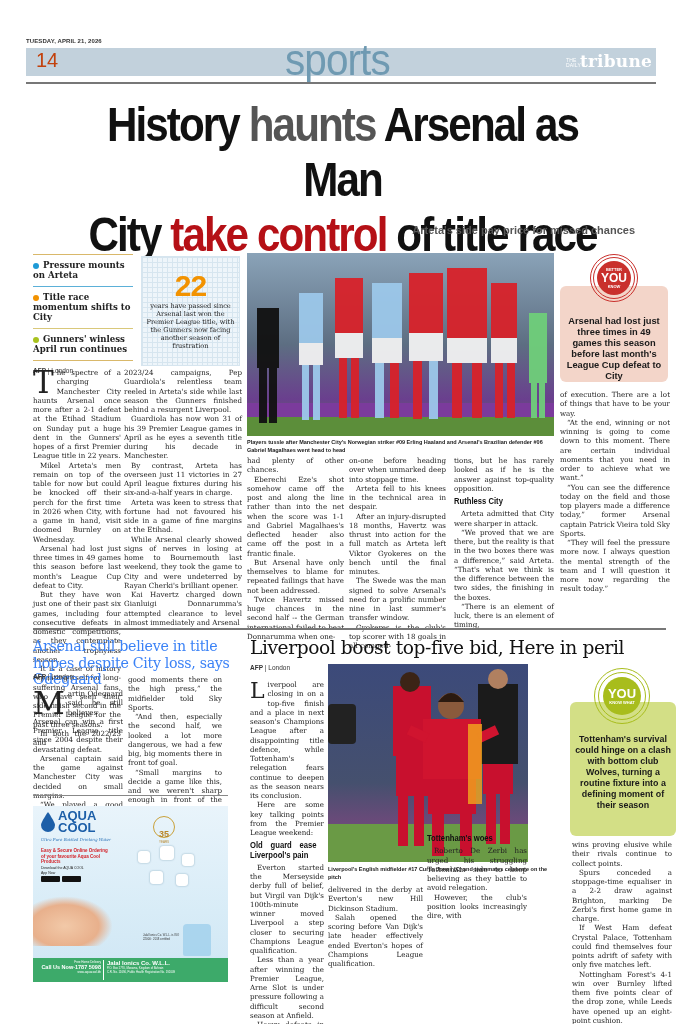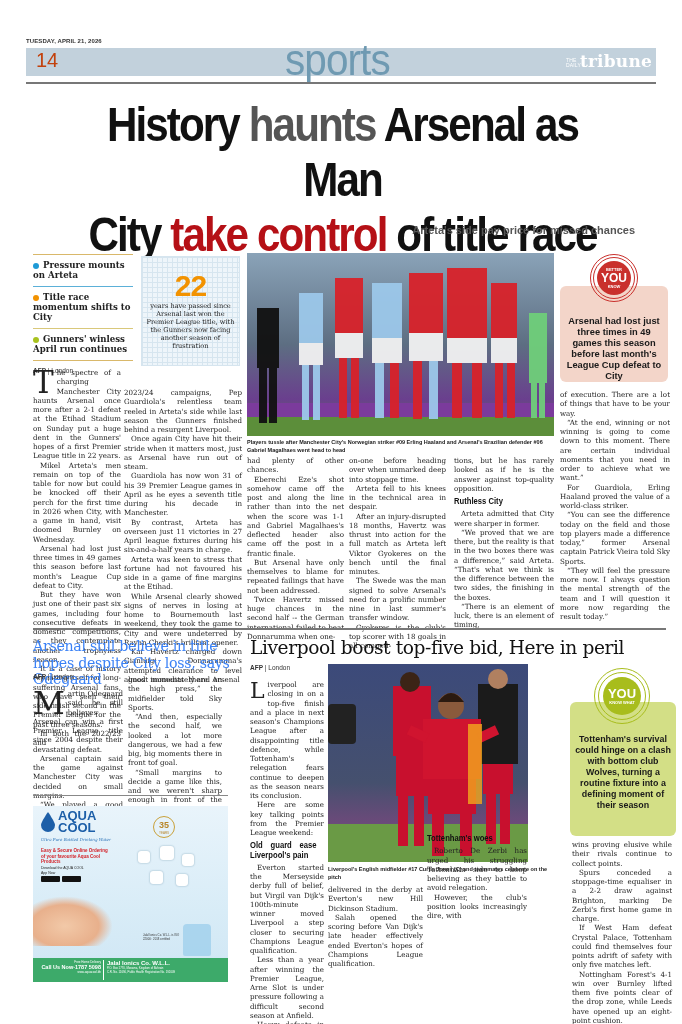--- a/index.html
+++ b/index.html
@@ -84,23 +84,22 @@
 </div>
 
 <div class="abs col" style="left:33px;top:368px;width:88px">
   <p class="noind"><span class="dropcap">T</span><span>he spectre of a charging Manchester City haunts Arsenal once more after a 2-1 defeat at the Etihad Stadium on Sunday put a huge dent in the Gunners' hopes of a first Premier League title in 22 years.</span></p>
   <p>Mikel Arteta's men remain on top of the table for now but could be knocked off their perch for the first time in 2026 when City, with a game in hand, visit doomed Burnley on Wednesday.</p>
   <p>Arsenal had lost just three times in 49 games this season before last month's League Cup defeat to City.</p>
   <p>But they have won just one of their past six games, including four consecutive defeats in domestic competitions, as they contemplate another trophyless season.</p>
   <p>It is a case of history repeating itself for long-suffering Arsenal fans, who have seen their side finish second in the Premier League for the past three seasons.</p>
   <p>In both the 2022/23 and</p>
 </div>
-<div class="abs col" style="left:124px;top:388px;width:118px">
+<div class="abs col" style="left:124px;top:368px;width:118px">
   <p class="noind">2023/24 campaigns, Pep Guardiola's relentless team reeled in Arteta's side while last season the Gunners finished behind a resurgent Liverpool.</p>
-  <p>Once again City have hit their stride when it matters most, just as Arsenal have run out of steam.</p>
   <p>Guardiola has now won 31 of his 39 Premier League games in April as he eyes a seventh title during his decade in Manchester.</p>
   <p>By contrast, Arteta has overseen just 11 victories in 27 April league fixtures during his six-and-a-half years in charge.</p>
   <p>Arteta was keen to stress that fortune had not favoured his side in a game of fine margins at the Etihad.</p>
   <p>While Arsenal clearly showed signs of nerves in losing at home to Bournemouth last weekend, they took the game to City and were undeterred by Rayan Cherki's brilliant opener.</p>
   <p>Kai Havertz charged down Gianluigi Donnarumma's attempted clearance to level almost immediately and Arsenal</p>
 </div>
 
 <div class="abs photo1">
   <svg width="307" height="183" viewBox="0 0 307 183">
     <defs>
@@ -159,40 +158,39 @@
 <div class="abs col" style="left:349px;top:456px;width:97px">
   <p class="noind">on-one before heading over when unmarked deep into stoppage time.</p>
   <p>Arteta fell to his knees in the technical area in despair.</p>
   <p>After an injury-disrupted 18 months, Havertz was thrust into action for the full match as Arteta left Viktor Gyokeres on the bench until the final minutes.</p>
   <p>The Swede was the man signed to solve Arsenal's need for a prolific number nine in last summer's transfer window.</p>
   <p>Gyokeres is the club's top scorer with 18 goals in all competi-</p>
 </div>
 <div class="abs col" style="left:454px;top:456px;width:100px">
   <p class="noind">tions, but he has rarely looked as if he is the answer against top-quality opposition.</p>
   <div class="sub-h">Ruthless City</div>
-  <p>Arteta admitted that City were sharper in former.</p>
+  <p>Arteta admitted that City were sharper in attack.</p>
   <p>“We proved that we are there, but the reality is that in the two boxes there was a difference,” said Arteta. “That's what we think is the difference between the two sides, the finishing in the boxes.</p>
   <p>“There is an element of luck, there is an element of timing,</p>
 </div>
 
 <div class="abs byk1">
   <div class="byk1-box"></div>
   <div class="rings" style="left:30px;top:0;width:48px;height:48px;border-color:#c9302c"></div>
   <div class="rings" style="left:33px;top:3px;width:42px;height:42px;border-color:#c9302c"></div>
   <div style="position:absolute;left:37px;top:7px;width:34px;height:34px;border-radius:50%;background:#c9302c;text-align:center;color:#fff;font-family:'Liberation Sans',sans-serif">
     <div style="font-size:4px;font-weight:bold;margin-top:6px">BETTER</div>
     <div style="font-size:12px;font-weight:bold;line-height:12px">YOU</div>
     <div style="font-size:4px;font-weight:bold">KNOW</div>
   </div>
   <div class="byk1-text">Arsenal had lost just three times in 49 games this season before last month's League Cup defeat to City</div>
 </div>
 <div class="abs col" style="left:560px;top:390px;width:110px">
   <p class="noind">of execution. There are a lot of things that have to be your way.</p>
   <p>“At the end, winning or not winning is going to come down to this moment. There are certain individual moments that you need in order to achieve what we want.”</p>
-  <p>For Guardiola, Erling Haaland proved the value of a world-class striker.</p>
   <p>“You can see the difference today on the field and those top players made a difference today,” former Arsenal captain Patrick Vieira told Sky Sports.</p>
   <p>“They will feel the pressure more now. I always question the mental strength of the team and I will question it more now regarding the result today.”</p>
 </div>
 
 <div class="abs bottom-rule" style="left:33px;top:628px;width:633px"></div>
 
 <div class="abs story2-head">Arsenal still believe in title hopes despite City loss, says Odegaard</div>
 <div class="abs byline" style="left:33px;top:673px"><b>AFP</b> | <span>London</span></div>
 <div class="abs col" style="left:33px;top:689px;width:90px">
   <p class="noind"><span class="dropcap">M</span><span>artin Odegaard said he still believes Arsenal can win a first Premier League title since 2004 despite their devastating defeat.</span></p>
@@ -209,21 +207,21 @@
 <div class="abs ad">
   <svg width="14" height="20" style="position:absolute;left:8px;top:6px">
       <path d="M7 0 C7 0 0 10 0 13 A7 7 0 0 0 14 13 C14 10 7 0 7 0Z" fill="#1d5fa8"></path>
     </svg>
   <div style="position:absolute;left:25px;top:4px;font-family:'Liberation Sans',sans-serif;font-size:13px;font-weight:bold;color:#1d5fa8;line-height:12px">
       <div>AQUA</div>
       <div>COOL</div>
     </div>
   <div style="position:absolute;left:8px;top:31px;font-size:4px;font-style:italic;color:#2a72b8;font-family:'DejaVu Serif',serif">Ultra Pure Bottled Drinking Water</div>
   <div style="position:absolute;left:120px;top:10px;width:22px;height:22px;border-radius:50%;border:1.5px solid #c9a13a;text-align:center;font-family:'Liberation Sans',sans-serif;color:#b8862a">
-      <div style="font-size:9px;font-weight:bold;line-height:12px;margin-top:2px">35</div>
+      <div style="font-size:9px;font-weight:bold;line-height:12px;margin-top:11px">35</div>
       <div style="font-size:3px">YEARS</div>
     </div>
   <div style="position:absolute;left:8px;top:42px;width:68px;font-family:'Liberation Sans',sans-serif;font-size:4.5px;font-weight:bold;color:#d32027;line-height:5.5px">Easy &amp; Secure Online Ordering of your favourite Aqua Cool Products</div>
   <div style="position:absolute;left:8px;top:60px;width:45px;font-family:'Liberation Sans',sans-serif;font-size:3.5px;color:#222;line-height:4.5px">Download the AQUA COOL App Now</div>
   <div style="position:absolute;left:8px;top:70px;width:19px;height:6px;background:#111;border-radius:1px"></div>
   <div style="position:absolute;left:29px;top:70px;width:19px;height:6px;background:#111;border-radius:1px"></div>
   <div style="position:absolute;left:105px;top:40px;width:70px;height:60px">
     <div style="position:absolute;left:0;top:5px;width:12px;height:12px;background:#fff;border-radius:3px;box-shadow:0 0 2px #8ab"></div>
     <div style="position:absolute;left:22px;top:0;width:14px;height:14px;background:#fff;border-radius:3px;box-shadow:0 0 2px #8ab"></div>
     <div style="position:absolute;left:44px;top:8px;width:12px;height:12px;background:#fff;border-radius:3px;box-shadow:0 0 2px #8ab"></div>

